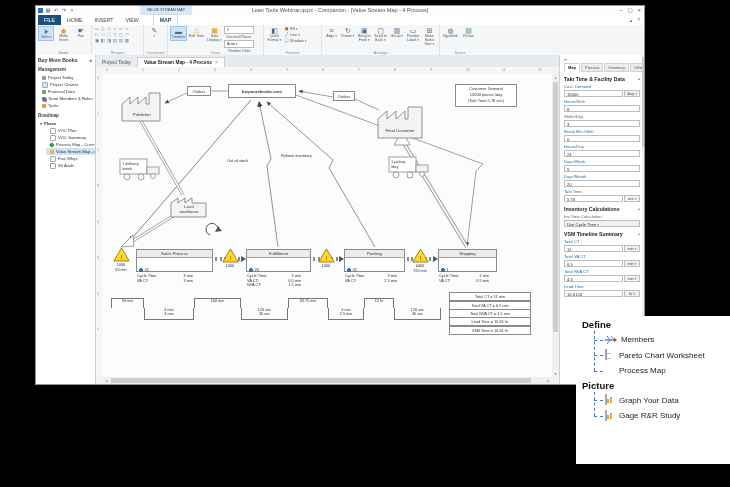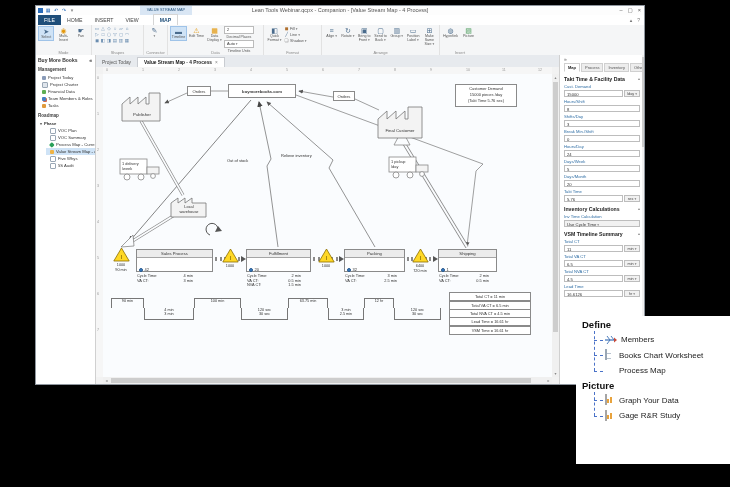--- a/index.html
+++ b/index.html
@@ -721,21 +721,21 @@
               <line x1="2" y1="1" x2="5" y2="5" stroke="#3c6fb4" stroke-width="0.9"></line>
               <line x1="2" y1="9" x2="5" y2="5" stroke="#3c6fb4" stroke-width="0.9"></line>
               <line x1="6" y1="1" x2="9" y2="5" stroke="#3c6fb4" stroke-width="0.9"></line>
               <polygon points="9,2.5 12,5 9,7.5" fill="#c84b3c"></polygon>
             </svg>
         </span>
         <span>Members</span>
       </div>
       <div class="ovitem">
         <span class="ovic"><span class="doc-ic"></span></span>
-        <span>Books Chart Worksheet</span>
+        <span>Pareto Chart Worksheet</span>
       </div>
       <div class="ovitem">
         <span class="ovic"><span class="pm-ic"></span></span>
         <span>Process Map</span>
       </div>
     </div>
     <div class="ovhead">Picture</div>
     <div class="ovtree">
       <div class="ovitem">
         <span class="ovic"><span class="chart-ic"></span></span>

